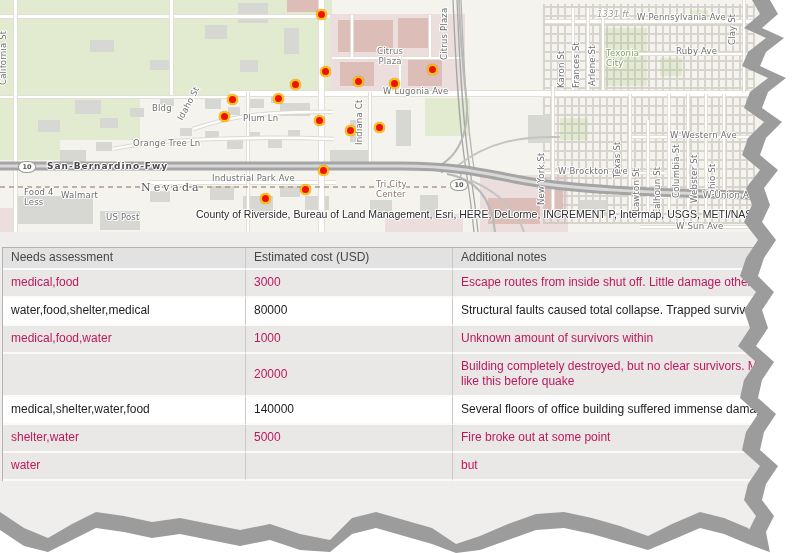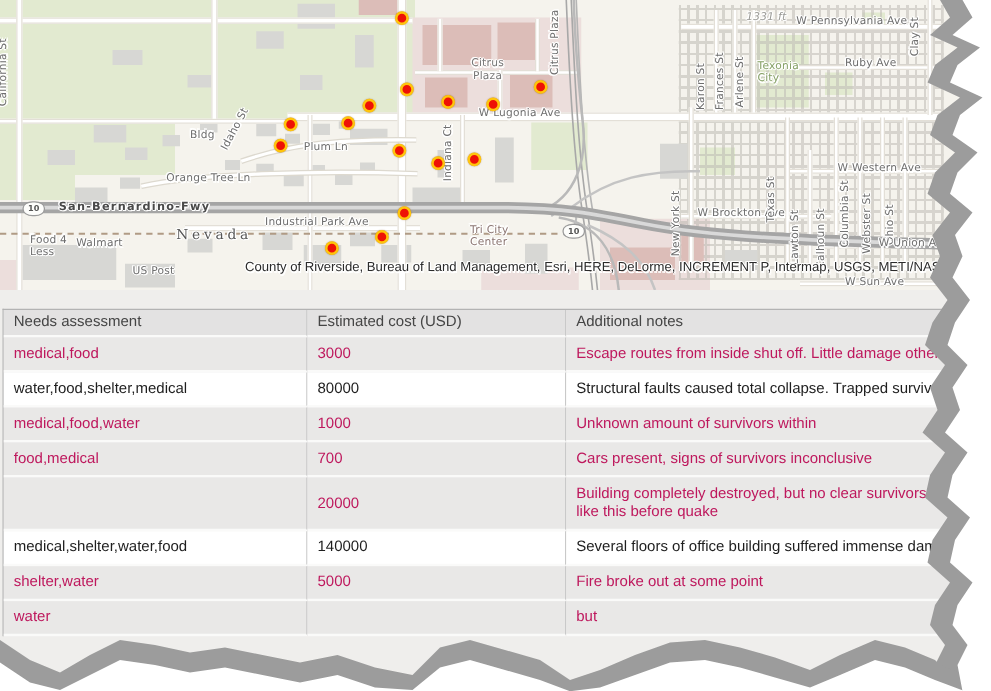--- a/index.html
+++ b/index.html
@@ -267,25 +267,20 @@
     <td>water,food,shelter,medical</td>
     <td>80000</td>
     <td>Structural faults caused total collapse. Trapped survivors</td>
   </tr>
           <tr class="normal">
     <td>medical,food,water</td>
     <td>1000</td>
     <td>Unknown amount of survivors within</td>
   </tr>
           <tr class="normal">
-    <td>food,medical</td>
-    <td>700</td>
-    <td>Cars present, signs of survivors inconclusive</td>
-  </tr>
-          <tr class="normal">
     <td></td>
     <td>20000</td>
     <td>Building completely destroyed, but no clear survivors. May have looked
 like this before quake</td>
   </tr>
           <tr class="bold">
     <td>medical,shelter,water,food</td>
     <td>140000</td>
     <td>Several floors of office building suffered immense damage</td>
   </tr>

